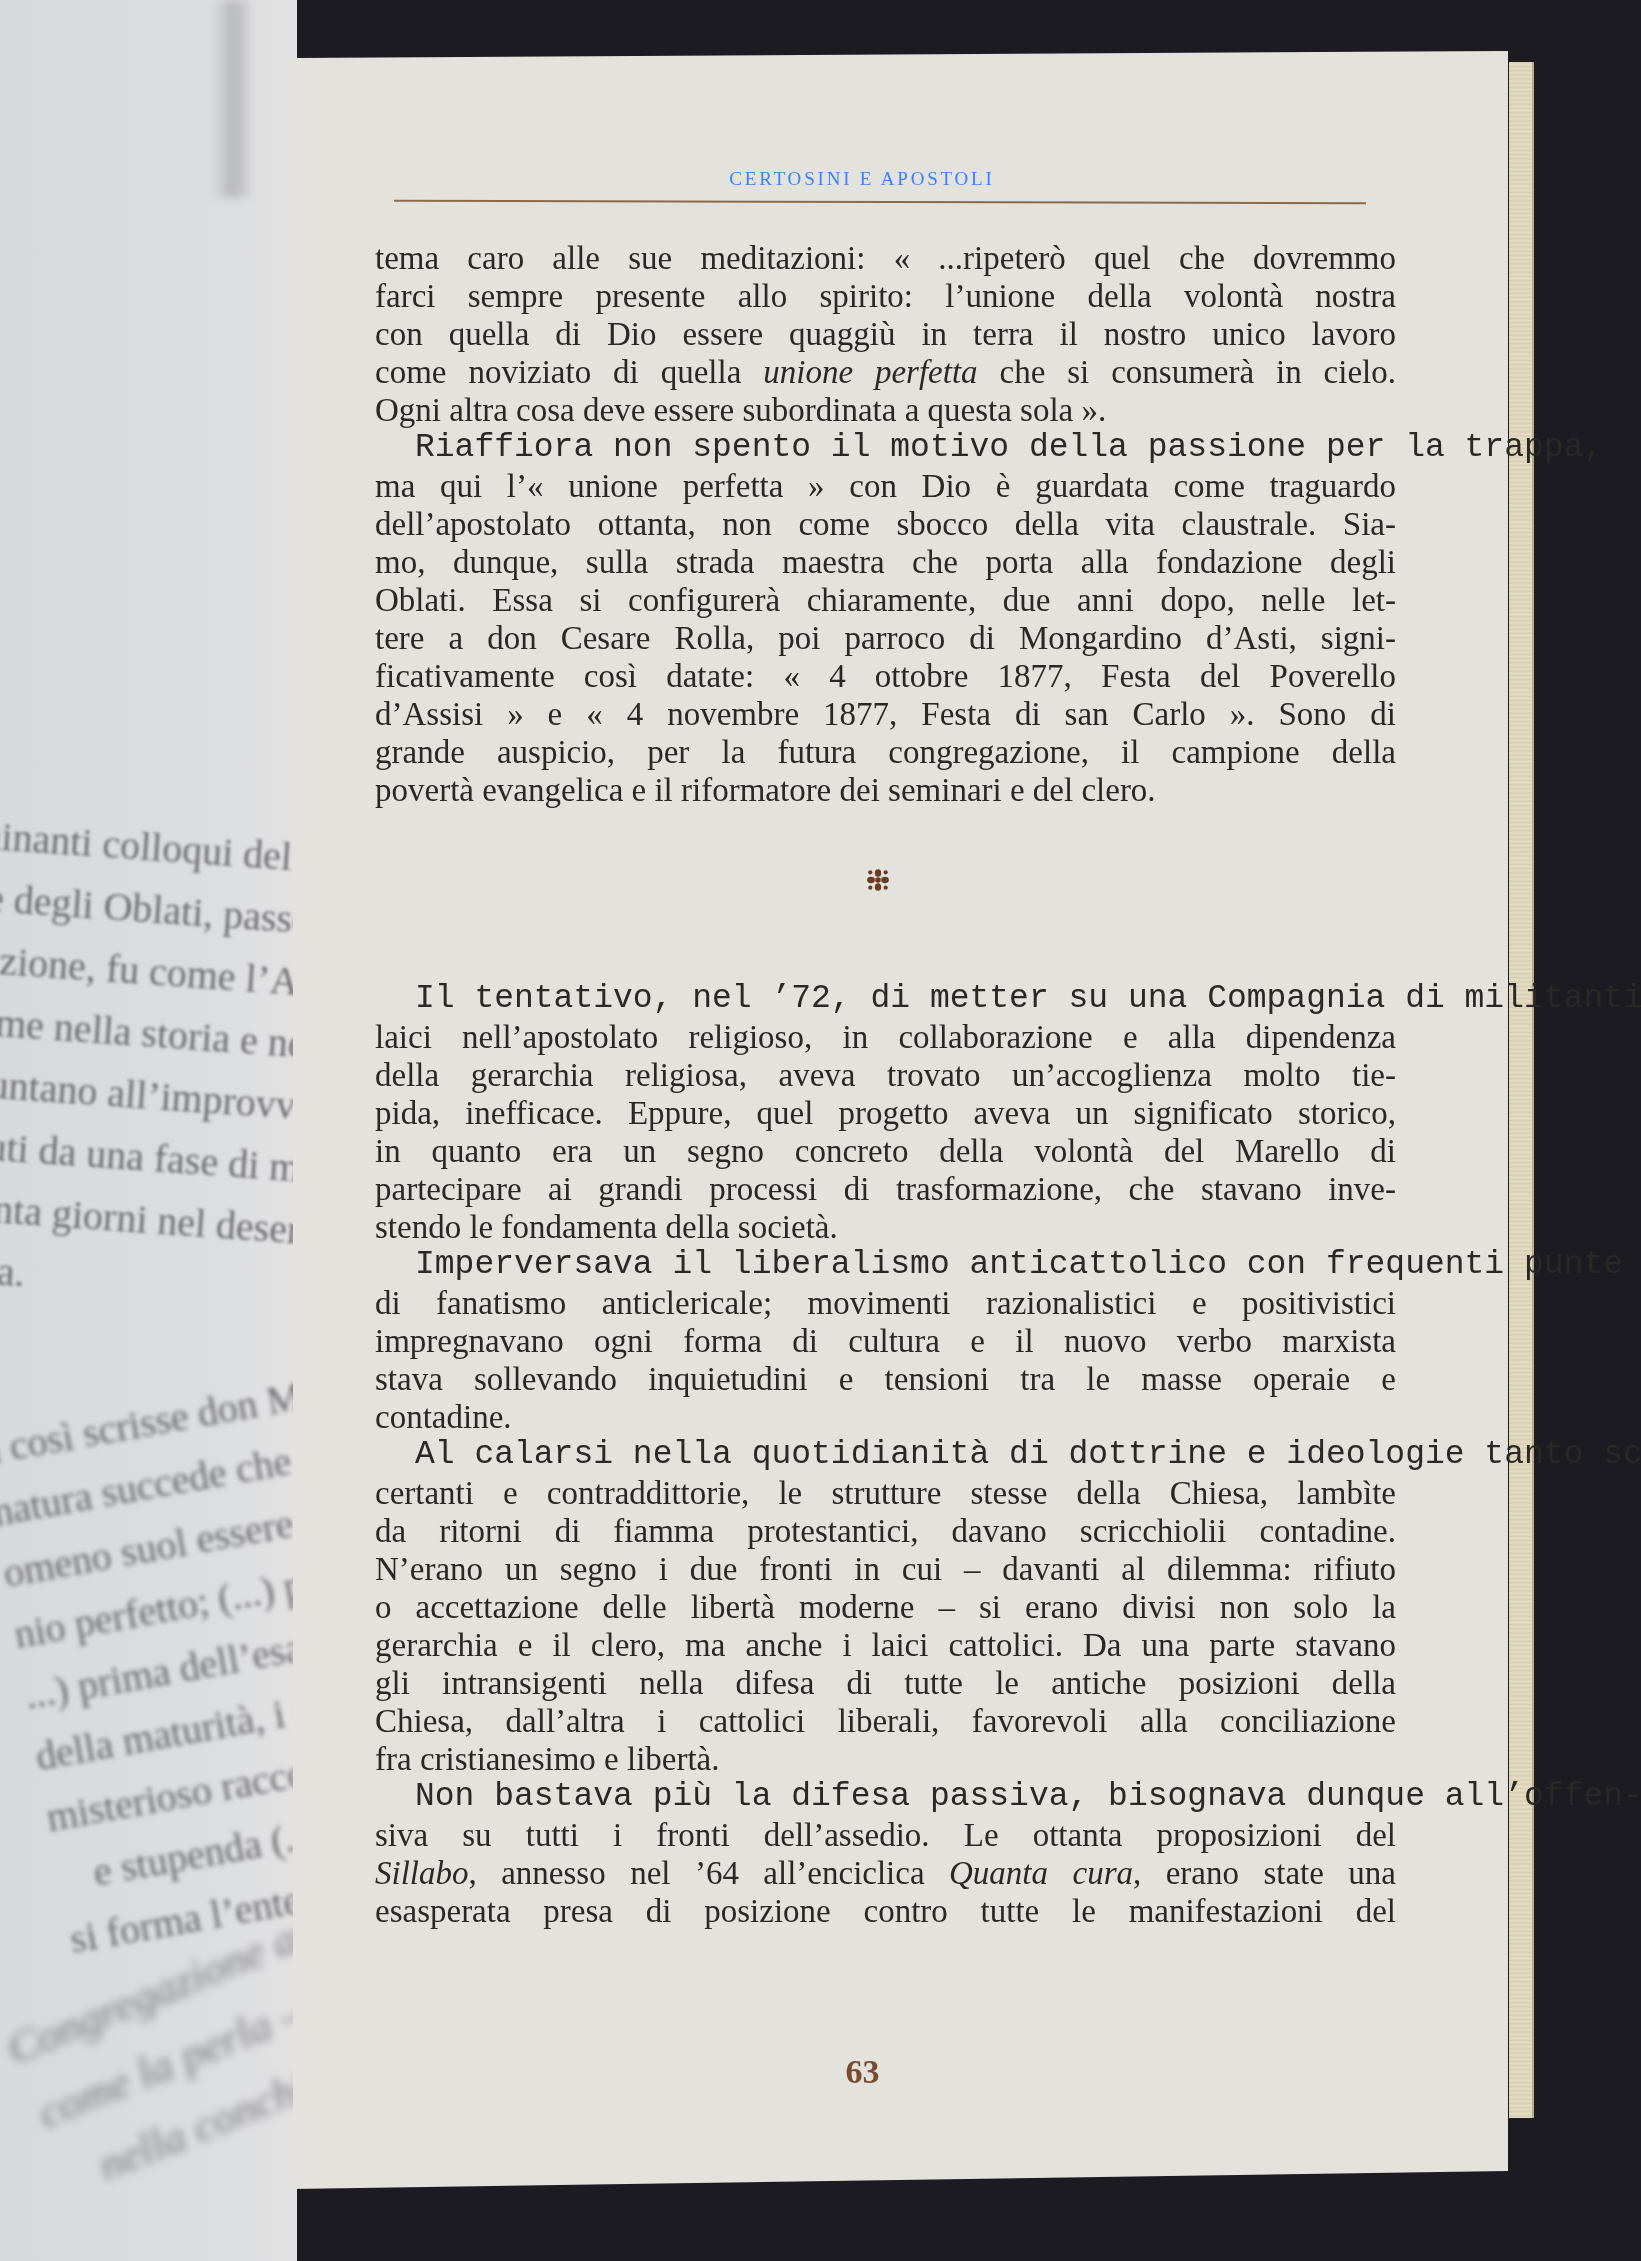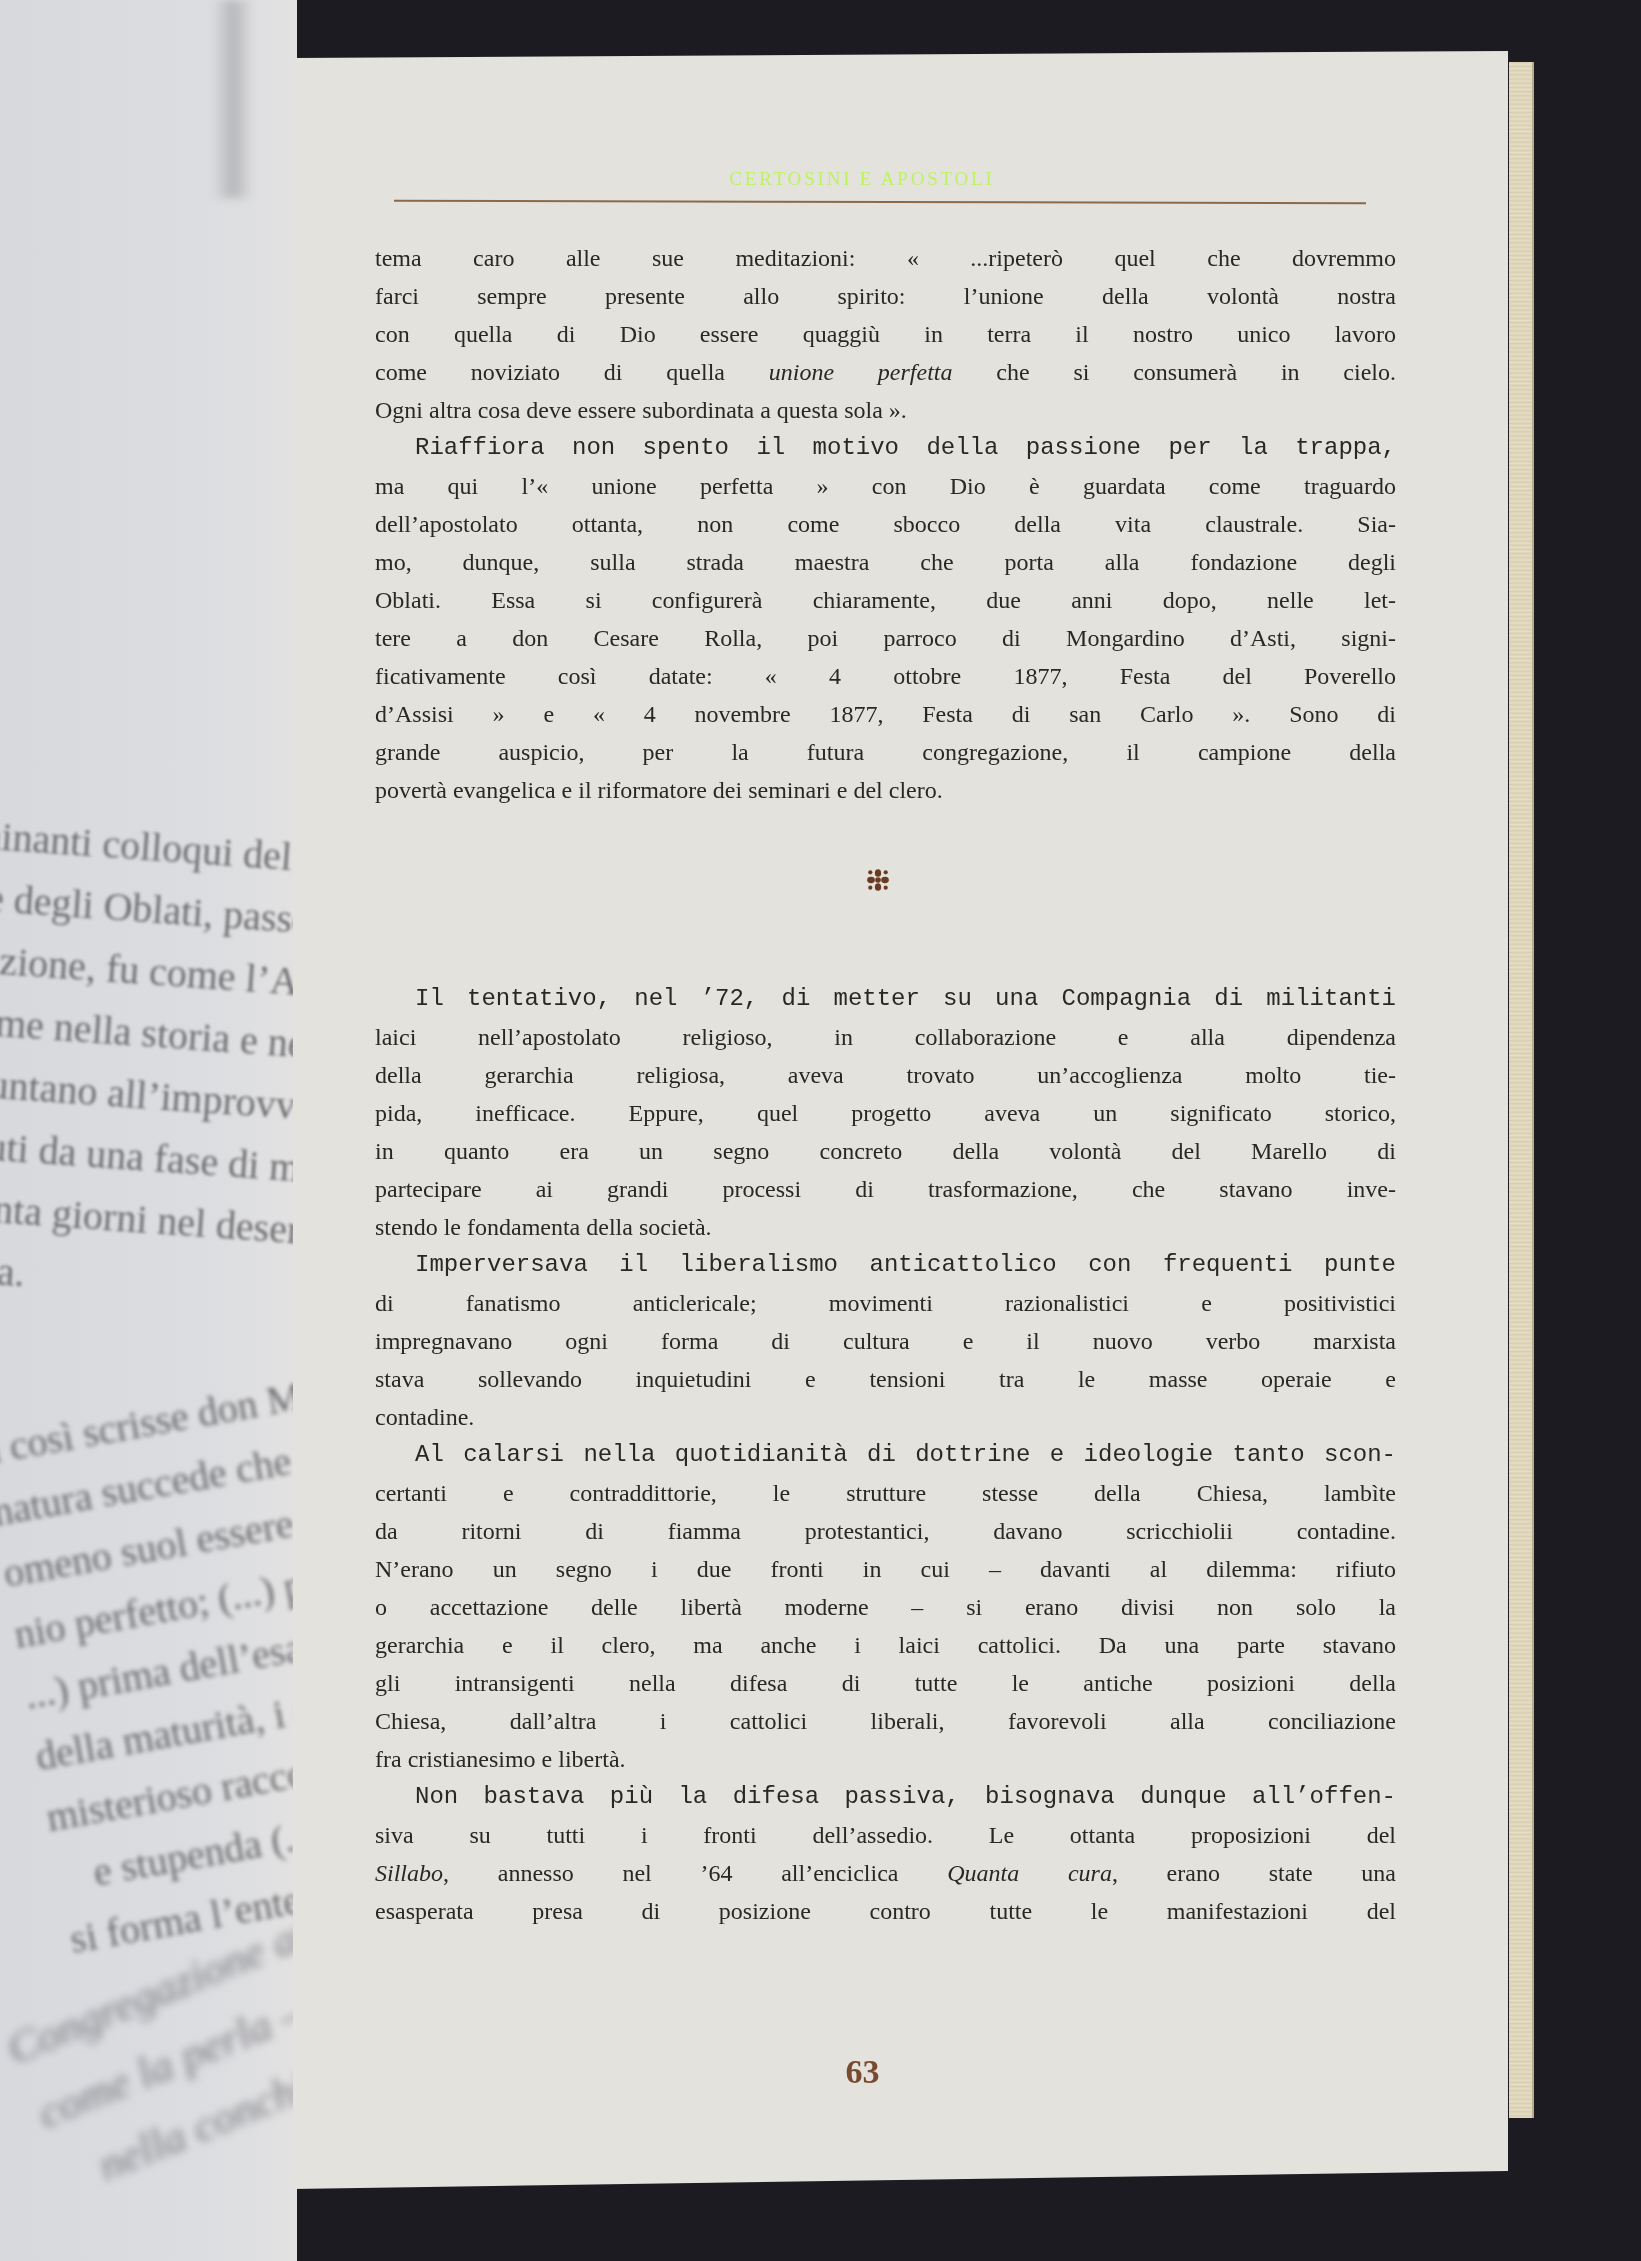--- a/index.html
+++ b/index.html
@@ -48,30 +48,30 @@
       clip-path: polygon(0 7px, 1215px 0, 1215px 2120px, 0 2138px);
     }
     .page-edge {
       position: absolute; left: 1509px; top: 62px; width: 23px; height: 2056px;
       background: repeating-linear-gradient(0deg, #e4dcc2 0px, #d8cfb2 2.1px, #e7e0c8 4.2px);
       border-right: 2.1px solid #b9ad8e;
     }
 
     .running-head {
       position: absolute; left: 650px; top: 168px; width: 424px; text-align: center;
-      font-size: 19px; letter-spacing: 2.8px; color: #bef264; text-transform: uppercase;
+      font-size: 19px; letter-spacing: 2.8px; color: #3b82f6; text-transform: uppercase;
     }
     .head-rule {
       position: absolute; left: 394px; top: 201px; width: 972px; height: 0;
       border-top: 2.1px solid #8b6a4a; transform: rotate(0.15deg);
     }
 
     .body-text {
       position: absolute; left: 375px; width: 1021px;
-      color: #2a2826; font-size: 24px; line-height: 38px; text-align: justify;
+      color: #2a2826; font-size: 33px; line-height: 38px; text-align: justify;
       hyphens: manual;
     }
     .block1 { top: 239px; }
     .block2 { top: 945px; margin-top: 35px; }
 
     .line { display: block; text-align: justify; text-align-last: justify; white-space: nowrap; }
     .line.last { text-align-last: left; }
     .line.ind { padding-left: 40px; font-family: Liberation Mono, monospace; }
 
     .ornament {

